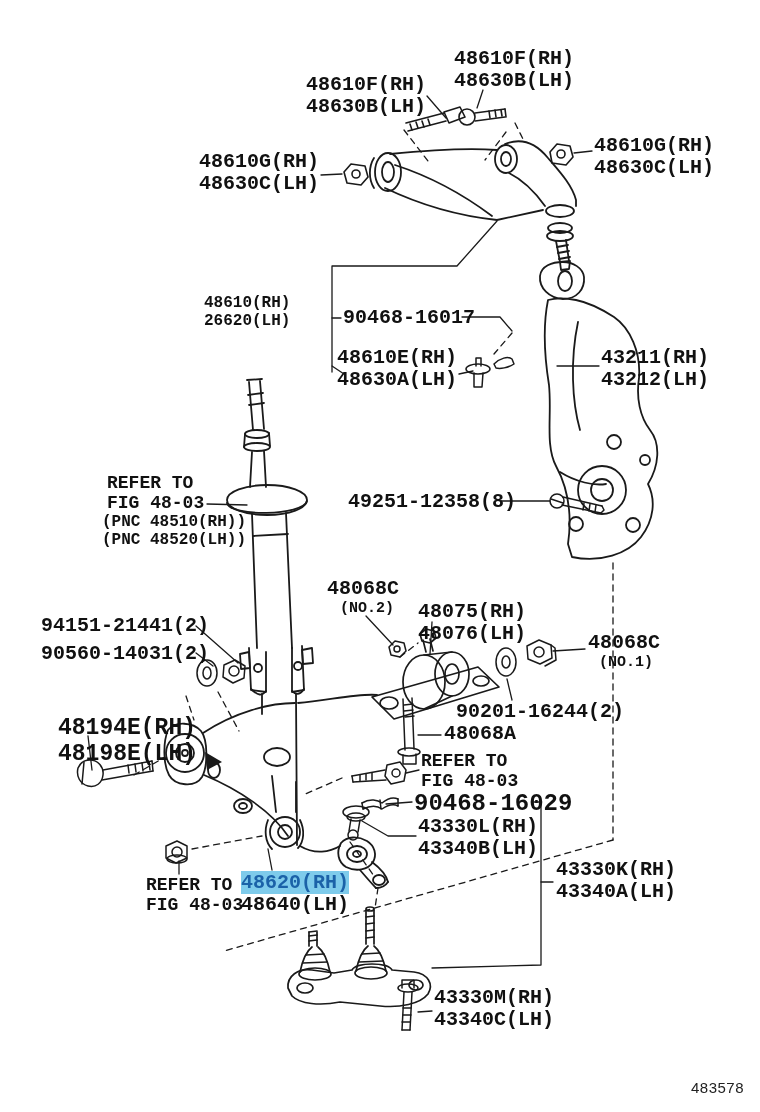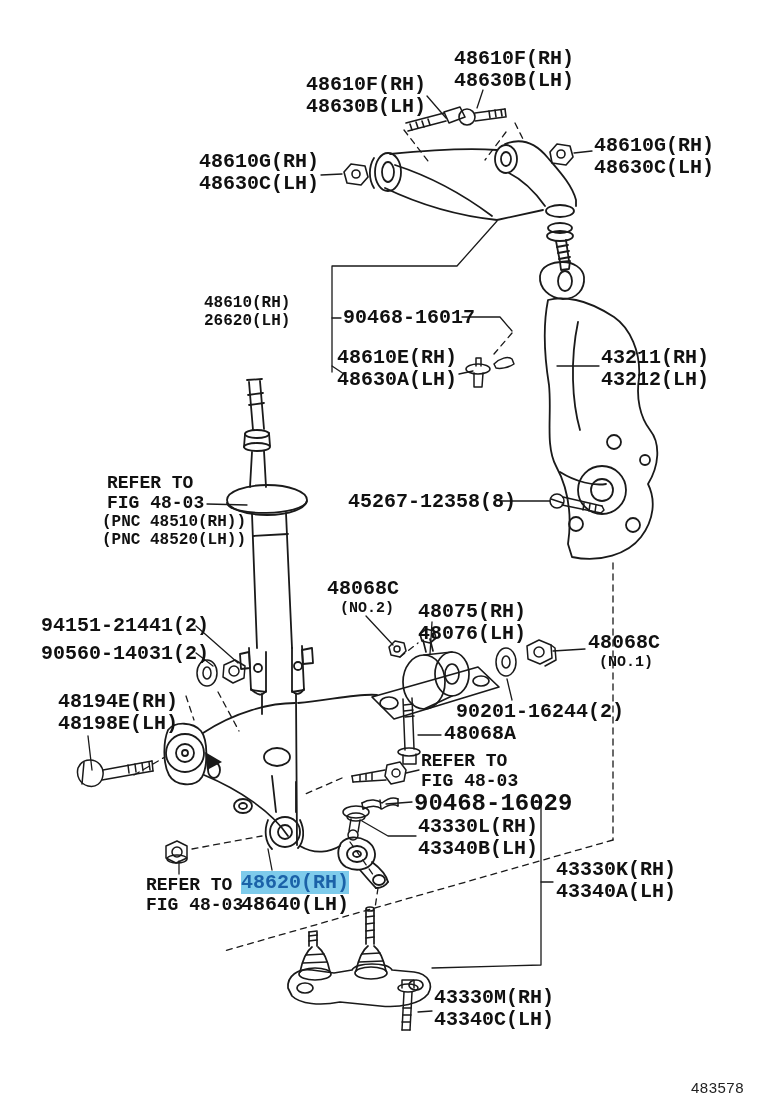--- a/index.html
+++ b/index.html
@@ -282,29 +282,29 @@
       <div class="label" style="left: 306px; top: 74px; font-size: 20px;"><div class="line"><span>48610F(RH)</span></div><div class="line"><span>48630B(LH)</span></div></div>
       <div class="label" style="left: 454px; top: 48px; font-size: 20px;"><div class="line"><span>48610F(RH)</span></div><div class="line"><span>48630B(LH)</span></div></div>
       <div class="label" style="left: 199px; top: 151px; font-size: 20px;"><div class="line"><span>48610G(RH)</span></div><div class="line"><span>48630C(LH)</span></div></div>
       <div class="label" style="left: 594px; top: 135px; font-size: 20px;"><div class="line"><span>48610G(RH)</span></div><div class="line"><span>48630C(LH)</span></div></div>
       <div class="label" style="left: 204px; top: 295px; font-size: 16px;"><div class="line"><span>48610(RH)</span></div><div class="line"><span>26620(LH)</span></div></div>
       <div class="label" style="left: 343px; top: 307px; font-size: 20px;"><div class="line"><span>90468-16017</span></div></div>
       <div class="label" style="left: 337px; top: 347px; font-size: 20px;"><div class="line"><span>48610E(RH)</span></div><div class="line"><span>48630A(LH)</span></div></div>
       <div class="label" style="left: 601px; top: 347px; font-size: 20px;"><div class="line"><span>43211(RH)</span></div><div class="line"><span>43212(LH)</span></div></div>
       <div class="label" style="left: 107px; top: 473px; font-size: 18px;"><div class="line"><span>REFER TO</span></div><div class="line"><span>FIG 48-03</span></div></div>
       <div class="label" style="left: 102px; top: 514px; font-size: 16px;"><div class="line"><span>(PNC 48510(RH))</span></div><div class="line"><span>(PNC 48520(LH))</span></div></div>
-      <div class="label" style="left: 348px; top: 491px; font-size: 20px;"><div class="line"><span>45267-12358(8)</span></div></div>
+      <div class="label" style="left: 348px; top: 491px; font-size: 20px;"><div class="line"><span>49251-12358(8)</span></div></div>
       <div class="label" style="left: 327px; top: 578px; font-size: 20px;"><div class="line"><span>48068C</span></div></div>
       <div class="label" style="left: 340px; top: 601px; font-size: 15px;"><div class="line"><span>(NO.2)</span></div></div>
       <div class="label" style="left: 418px; top: 578px; font-size: 20px; margin-top: 23px;"><div class="line"><span>48075(RH)</span></div><div class="line"><span>48076(LH)</span></div></div>
       <div class="label" style="left: 588px; top: 632px; font-size: 20px;"><div class="line"><span>48068C</span></div></div>
       <div class="label" style="left: 599px; top: 655px; font-size: 15px;"><div class="line"><span>(NO.1)</span></div></div>
       <div class="label" style="left: 41px; top: 615px; font-size: 20px;"><div class="line"><span>94151-21441(2)</span></div></div>
       <div class="label" style="left: 41px; top: 643px; font-size: 20px;"><div class="line"><span>90560-14031(2)</span></div></div>
-      <div class="label" style="left: 58px; top: 691px; font-size: 20px;"><div class="line"><span>48194E(RH)</span></div><div class="line"><span>48198E(LH)</span></div></div>
+      <div class="label" style="left: 58px; top: 716px; font-size: 23px;"><div class="line"><span>48194E(RH)</span></div><div class="line"><span>48198E(LH)</span></div></div>
       <div class="label" style="left: 456px; top: 701px; font-size: 20px;"><div class="line"><span>90201-16244(2)</span></div></div>
       <div class="label" style="left: 444px; top: 723px; font-size: 20px;"><div class="line"><span>48068A</span></div></div>
       <div class="label" style="left: 421px; top: 751px; font-size: 18px;"><div class="line"><span>REFER TO</span></div><div class="line"><span>FIG 48-03</span></div></div>
       <div class="label" style="left: 414px; top: 791px; font-size: 24px;"><div class="line"><span>90468-16029</span></div></div>
       <div class="label" style="left: 418px; top: 816px; font-size: 20px;"><div class="line"><span>43330L(RH)</span></div><div class="line"><span>43340B(LH)</span></div></div>
       <div class="label" style="left: 556px; top: 859px; font-size: 20px; font-family: Liberation Mono, monospace;"><div class="line"><span>43330K(RH)</span></div><div class="line"><span>43340A(LH)</span></div></div>
       <div class="label" style="left: 146px; top: 875px; font-size: 18px;"><div class="line"><span>REFER TO</span></div><div class="line"><span>FIG 48-03</span></div></div>
       <div class="label" style="left: 241px; top: 872px; font-size: 20px;"><div class="line"><span class="hl">48620(RH)</span></div><div class="line"><span>48640(LH)</span></div></div>
       <div class="label" style="left: 434px; top: 987px; font-size: 20px;"><div class="line"><span>43330M(RH)</span></div><div class="line"><span>43340C(LH)</span></div></div>
     </div>

